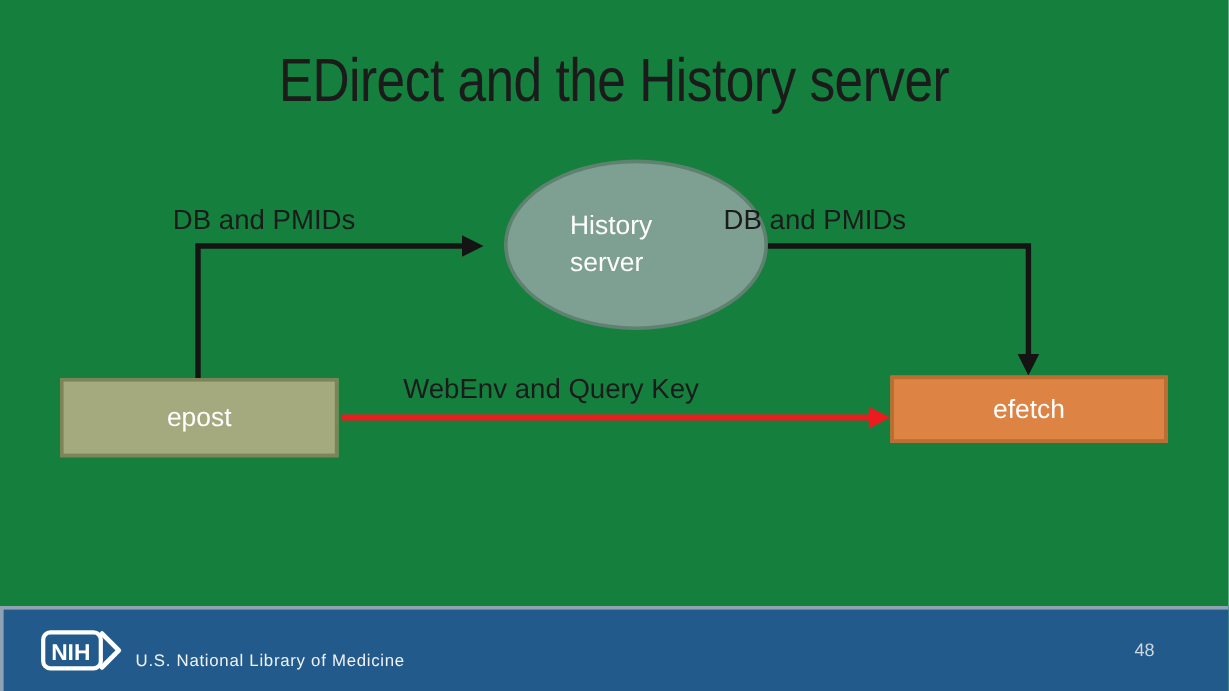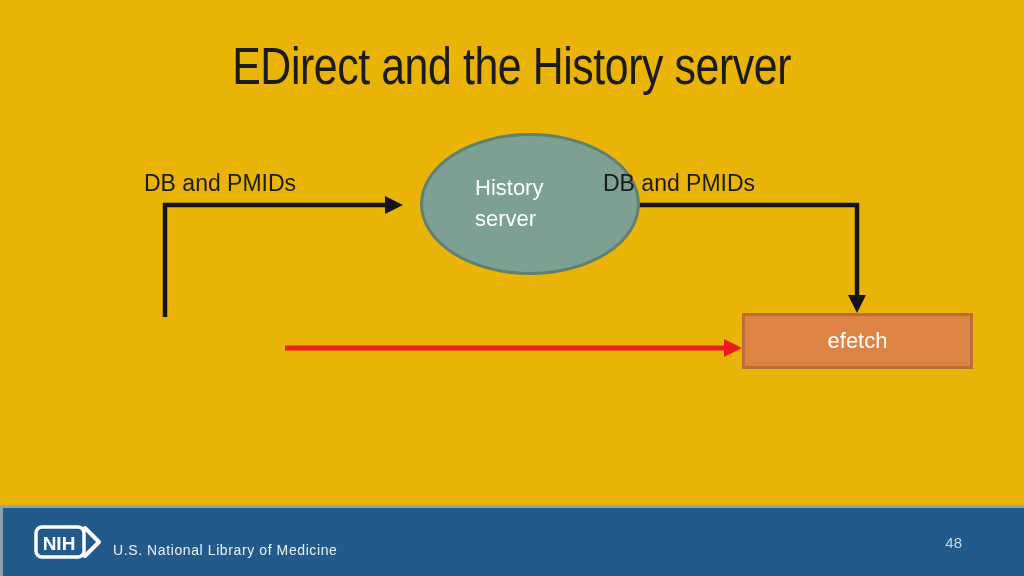--- a/index.html
+++ b/index.html
@@ -3,21 +3,21 @@
 <meta charset="utf-8">
 <style>
   * { margin: 0; padding: 0; box-sizing: border-box; }
   html, body { width: 1024px; height: 576px; background: #ffffff; }
   body { font-family: "Liberation Sans", sans-serif; }
 
   .slide {
     position: relative;
     width: 1024px;
     height: 576px;
-    background: #eab308;
+    background: #15803d;
     overflow: hidden;
   }
 
   
   .title-wrap {
     position: absolute;
     top: 40px; left: 0; right: 0;
     text-align: center;
   }
   .title-text {
@@ -124,27 +124,31 @@
     <polygon points="857,313 848,295 866,295" fill="#141414"></polygon>
 
     <line x1="285" y1="348" x2="727" y2="348" stroke-width="5" stroke="#ee1b1e"></line>
     <polygon points="742,348 724,339 724,357" fill="#ee1b1e"></polygon>
   </svg>
 
   <div class="node-ellipse" style="background-color: rgb(125, 160, 146); border-color: rgb(95, 129, 112);">
     <span class="node-label">History server</span>
   </div>
 
+  <div class="node-box box-epost" style="background-color: rgb(164, 170, 125); border-color: rgb(125, 132, 88);">
+    <span class="node-label">epost</span>
+  </div>
 
   <div class="node-box box-efetch" style="background-color: rgb(221, 132, 68); border-color: rgb(188, 109, 50);">
     <span class="node-label">efetch</span>
   </div>
 
   <div class="flow-label label-left">DB and PMIDs</div>
   <div class="flow-label label-right">DB and PMIDs</div>
+  <div class="flow-label label-mid">WebEnv and Query Key</div>
 
   <div class="footer" style="background-color: rgb(35, 90, 140);">
     <svg class="nih-logo" width="70" height="38" viewBox="0 0 70 38">
       <rect x="3" y="4" width="48" height="30" rx="6" fill="none" stroke="#ffffff" stroke-width="3.5"></rect>
       <text x="26" y="27" text-anchor="middle" font-family="Liberation Sans, sans-serif" font-size="19" font-weight="bold" fill="#ffffff">NIH</text>
       <path d="M52 5 L66 19 L52 33" fill="none" stroke="#ffffff" stroke-width="4" stroke-linecap="round" stroke-linejoin="round"></path>
     </svg>
     <span class="footer-org">U.S. National Library of Medicine</span>
     <span class="page-number">48</span>
   </div>

